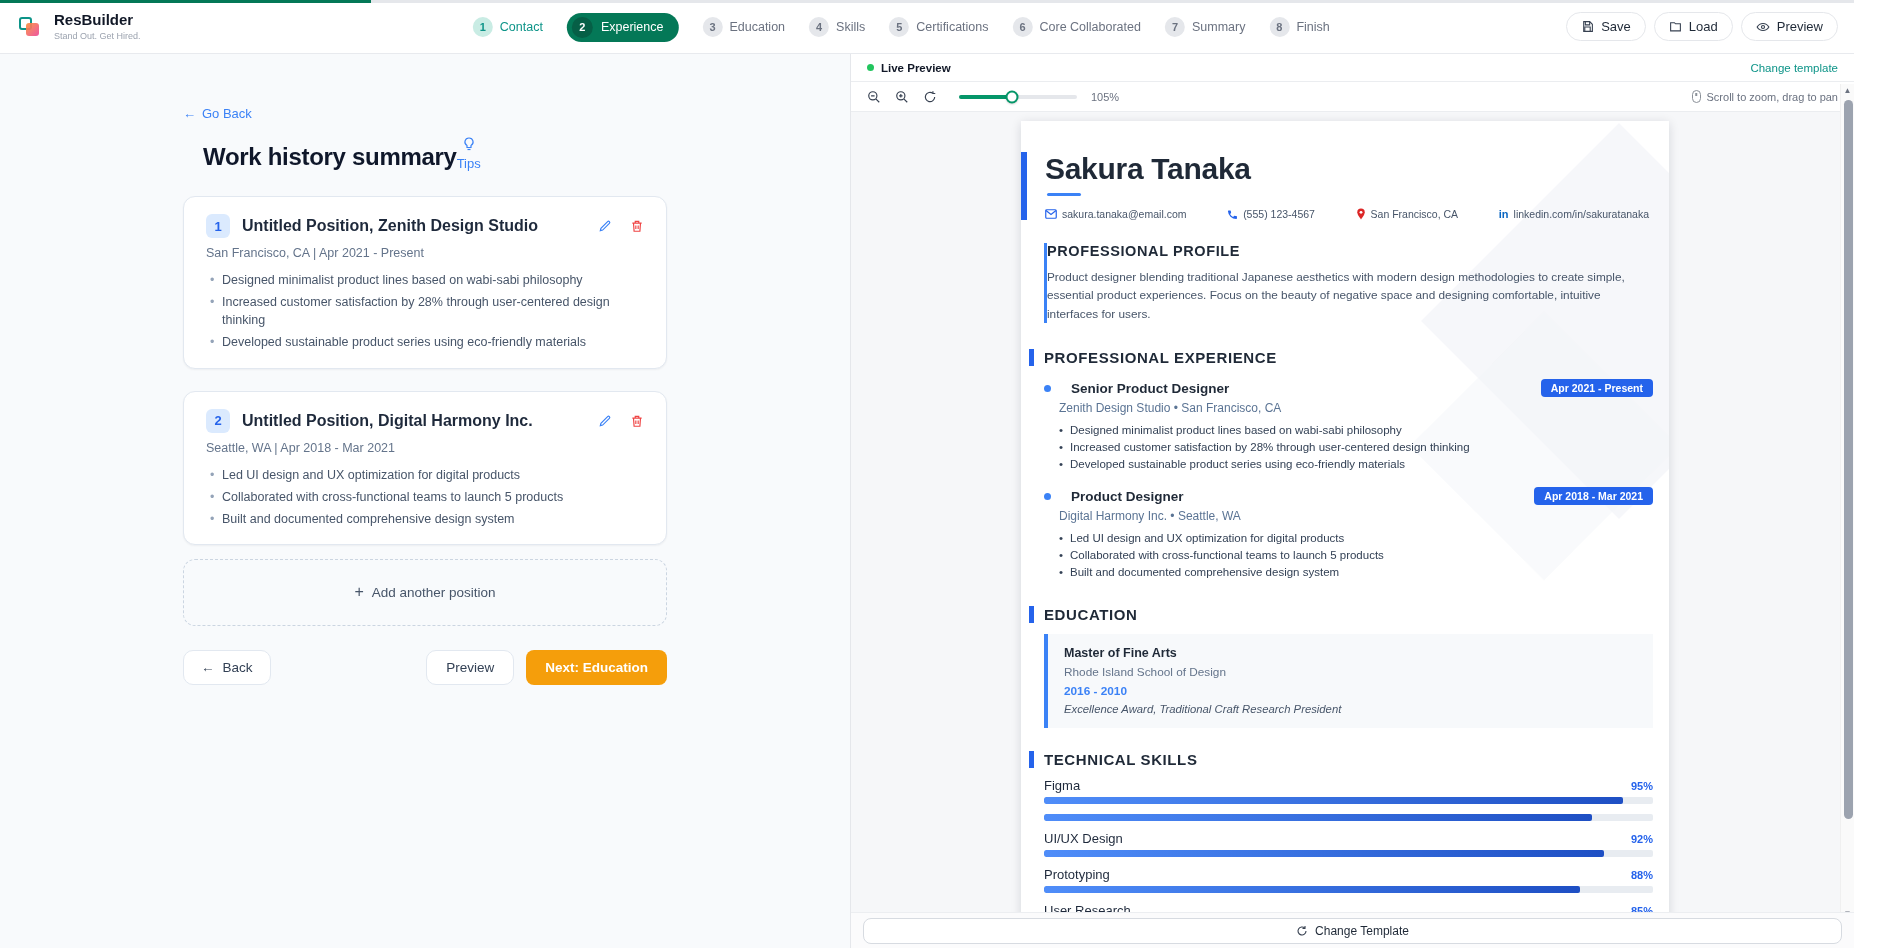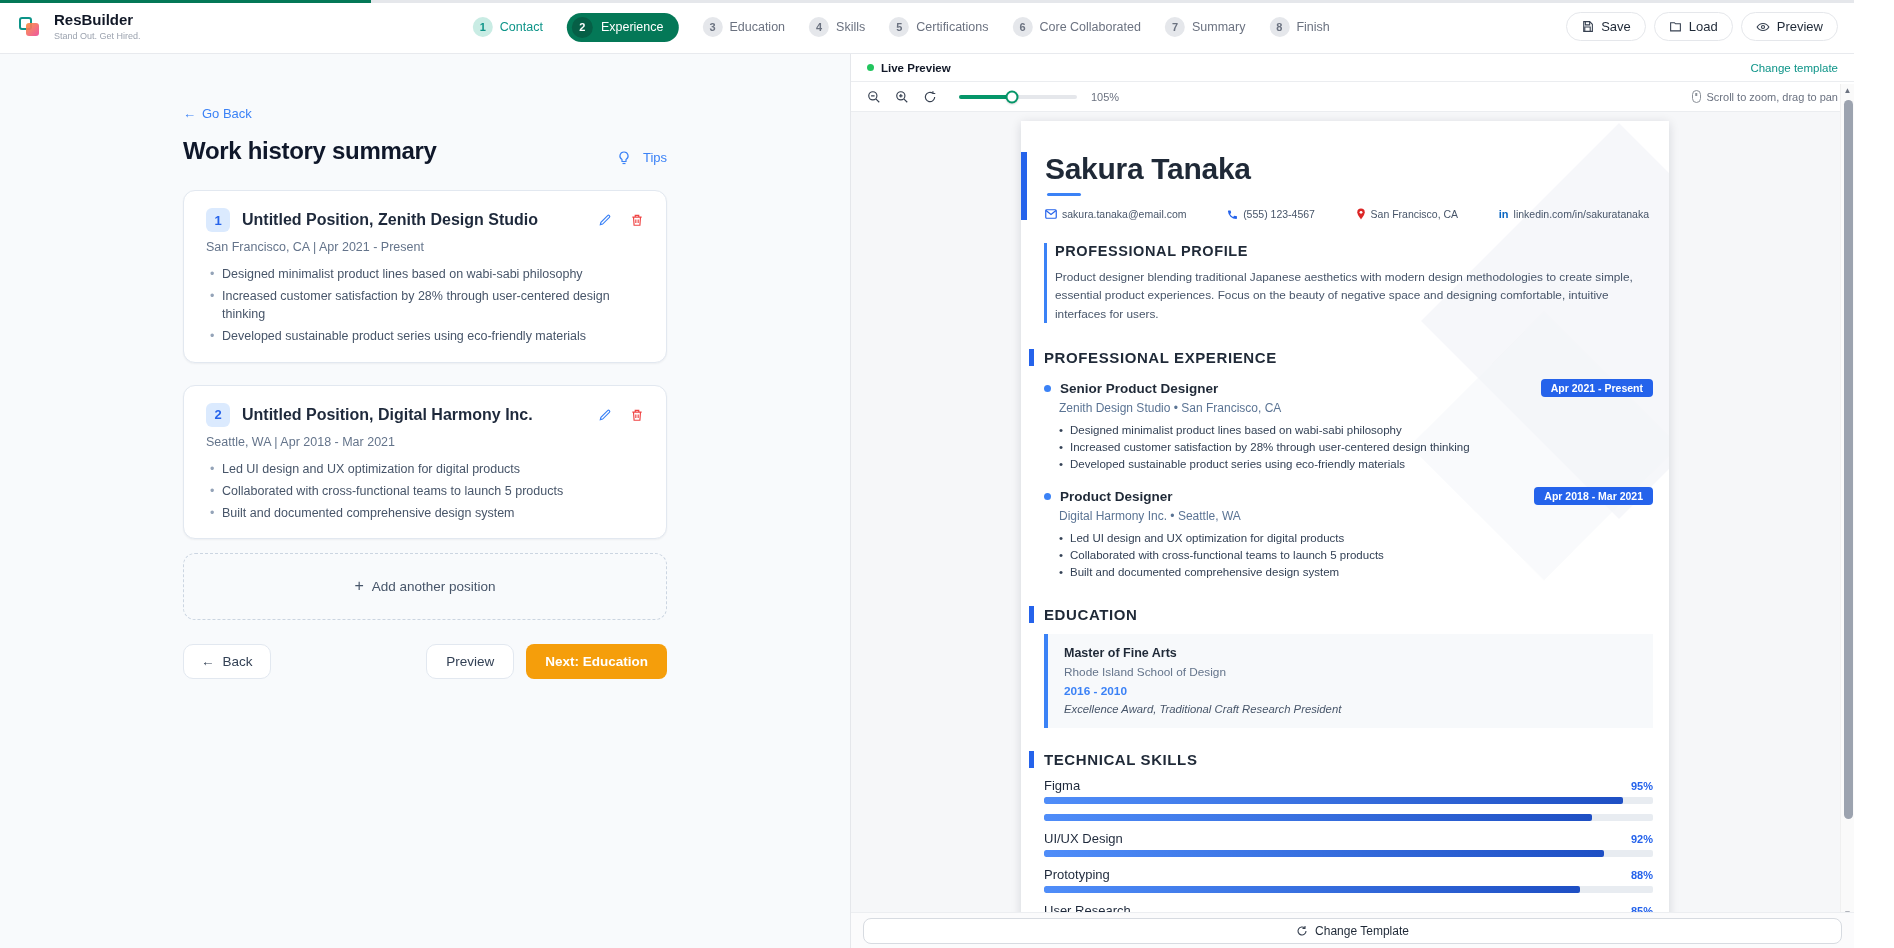--- a/index.html
+++ b/index.html
@@ -35,23 +35,23 @@
 
   .top-actions { margin-left:auto; margin-right:16px; display:flex; gap:8px; }
   .hbtn { display:flex; align-items:center; gap:7px; background:#fff; border:1px solid #e5e7eb;
           border-radius:9999px; padding:6px 14px; font-size:13px; color:#1f2937; cursor:pointer; }
   .hbtn svg { stroke:#374151; }
 
   
   .left-panel { position:absolute; top:54px; left:0; width:850px; bottom:0; background:#f8fafc; overflow:hidden; }
   .left-inner { width:484px; margin:0 auto; padding-top:50px; }
   .goback { display:inline-flex; align-items:center; gap:6px; color:#3b82f6; font-size:13px; cursor:pointer; }
-  .title-row { margin-top:15px; display:flex; justify-content:space-between; align-items:flex-end; }
+  .title-row { margin-top:15px; display:flex; align-items:flex-end;margin-left:20px; }
   .page-title { font-size:24px; font-weight:800; color:#0f172a; letter-spacing:-.3px; }
-  .tips { display:flex; align-items:center; gap:13px; color:#3b82f6; font-size:13px; cursor:pointer; }
+  .tips { display:flex; align-items:center; gap:5px; color:#3b82f6; font-size:13px; cursor:pointer;flex-direction:column; }
 
   .pos-card { margin-top:25px; background:#fff; border:1px solid #e2e8f0; border-radius:12px;
               padding:17px 22px 16px 22px; box-shadow:0 1px 2px rgba(15,23,42,.05); }
   .pos-card + .pos-card { margin-top:22px; }
   .card-head { display:flex; align-items:center; }
   .num-badge { width:24px; height:24px; border-radius:6px; background:#dbeafe; color:#2563eb;
                font-size:13px; font-weight:700; display:flex; align-items:center; justify-content:center; flex:none; }
   .card-title { font-size:16px; font-weight:700; color:#1e293b; margin-left:12px; }
   .card-actions { margin-left:auto; display:flex; gap:18px; }
   .icon-btn { background:none; border:none; cursor:pointer; padding:0; }
@@ -111,29 +111,29 @@
   .wm2 { width:190px; height:190px; top:230px; right:30px; opacity:.45; background:#f2f4f8; }
   .resume-inner { position:relative; z-index:1; padding:0 16px 0 23px; }
 
   .name-block { margin-top:31px; margin-left:-23px; border-left:6px solid #2563eb; padding-left:18px; }
   .res-name { font-size:30px; font-weight:800; color:#1f2937; letter-spacing:-.3px;margin-top:23px; }
   .name-rule { width:34px; height:3px; background:#3b82f6; border-radius:2px; margin:7px 0 12px 2px; }
   .contact-row { display:flex; justify-content:space-between; align-items:center; padding-right:4px; }
   .contact-item { display:flex; align-items:center; gap:5px; font-size:10.5px; color:#475569; }
   .li-in { color:#0a66c2; font-weight:800; font-size:11px; }
 
-  .profile-sec { margin-top:23px; border-left:3px solid #3b82f6; padding-left:8px; }
+  .profile-sec { margin-top:23px; border-left:3px solid #3b82f6; padding-left:0; }
   .profile-title { font-size:14.5px; font-weight:800; color:#1f2937; letter-spacing:.6px; }
   .profile-text { margin-top:9px; font-size:11.8px; color:#475569; line-height:1.55; max-width:592px; }
 
   .sec-title { font-size:15px; font-weight:800; color:#1f2937; letter-spacing:.6px;
                border-left:5px solid #2563eb; padding-left:10px; margin-left:-15px; }
   .exp-sec { margin-top:26px; }
   .job { position:relative; margin-top:15px; }
-  .job-head { display:flex; align-items:center; gap:9px; }
+  .job-head { display:flex; align-items:center; gap:20px; }
   .job-dot { width:7px; height:7px; border-radius:50%; background:#3b82f6; flex:none; }
   .job-title { font-size:13.5px; font-weight:800; color:#1f2937; }
   .job-badge { position:absolute; right:0; top:-2px; background:#2563eb; color:#fff; font-size:10.5px;
                font-weight:700; padding:3px 10px; border-radius:4px; }
   .job-company { margin:5px 0 0 15px; font-size:12px; color:#5b7494; }
   .job-bullets { margin:7px 0 0 15px; }
   .job-bullets li { list-style:none; position:relative; padding-left:11px; font-size:11.5px; color:#334155;
                     line-height:1.5; }
   .job-bullets li::before { content:"•"; position:absolute; left:0; color:#334155; }
 

